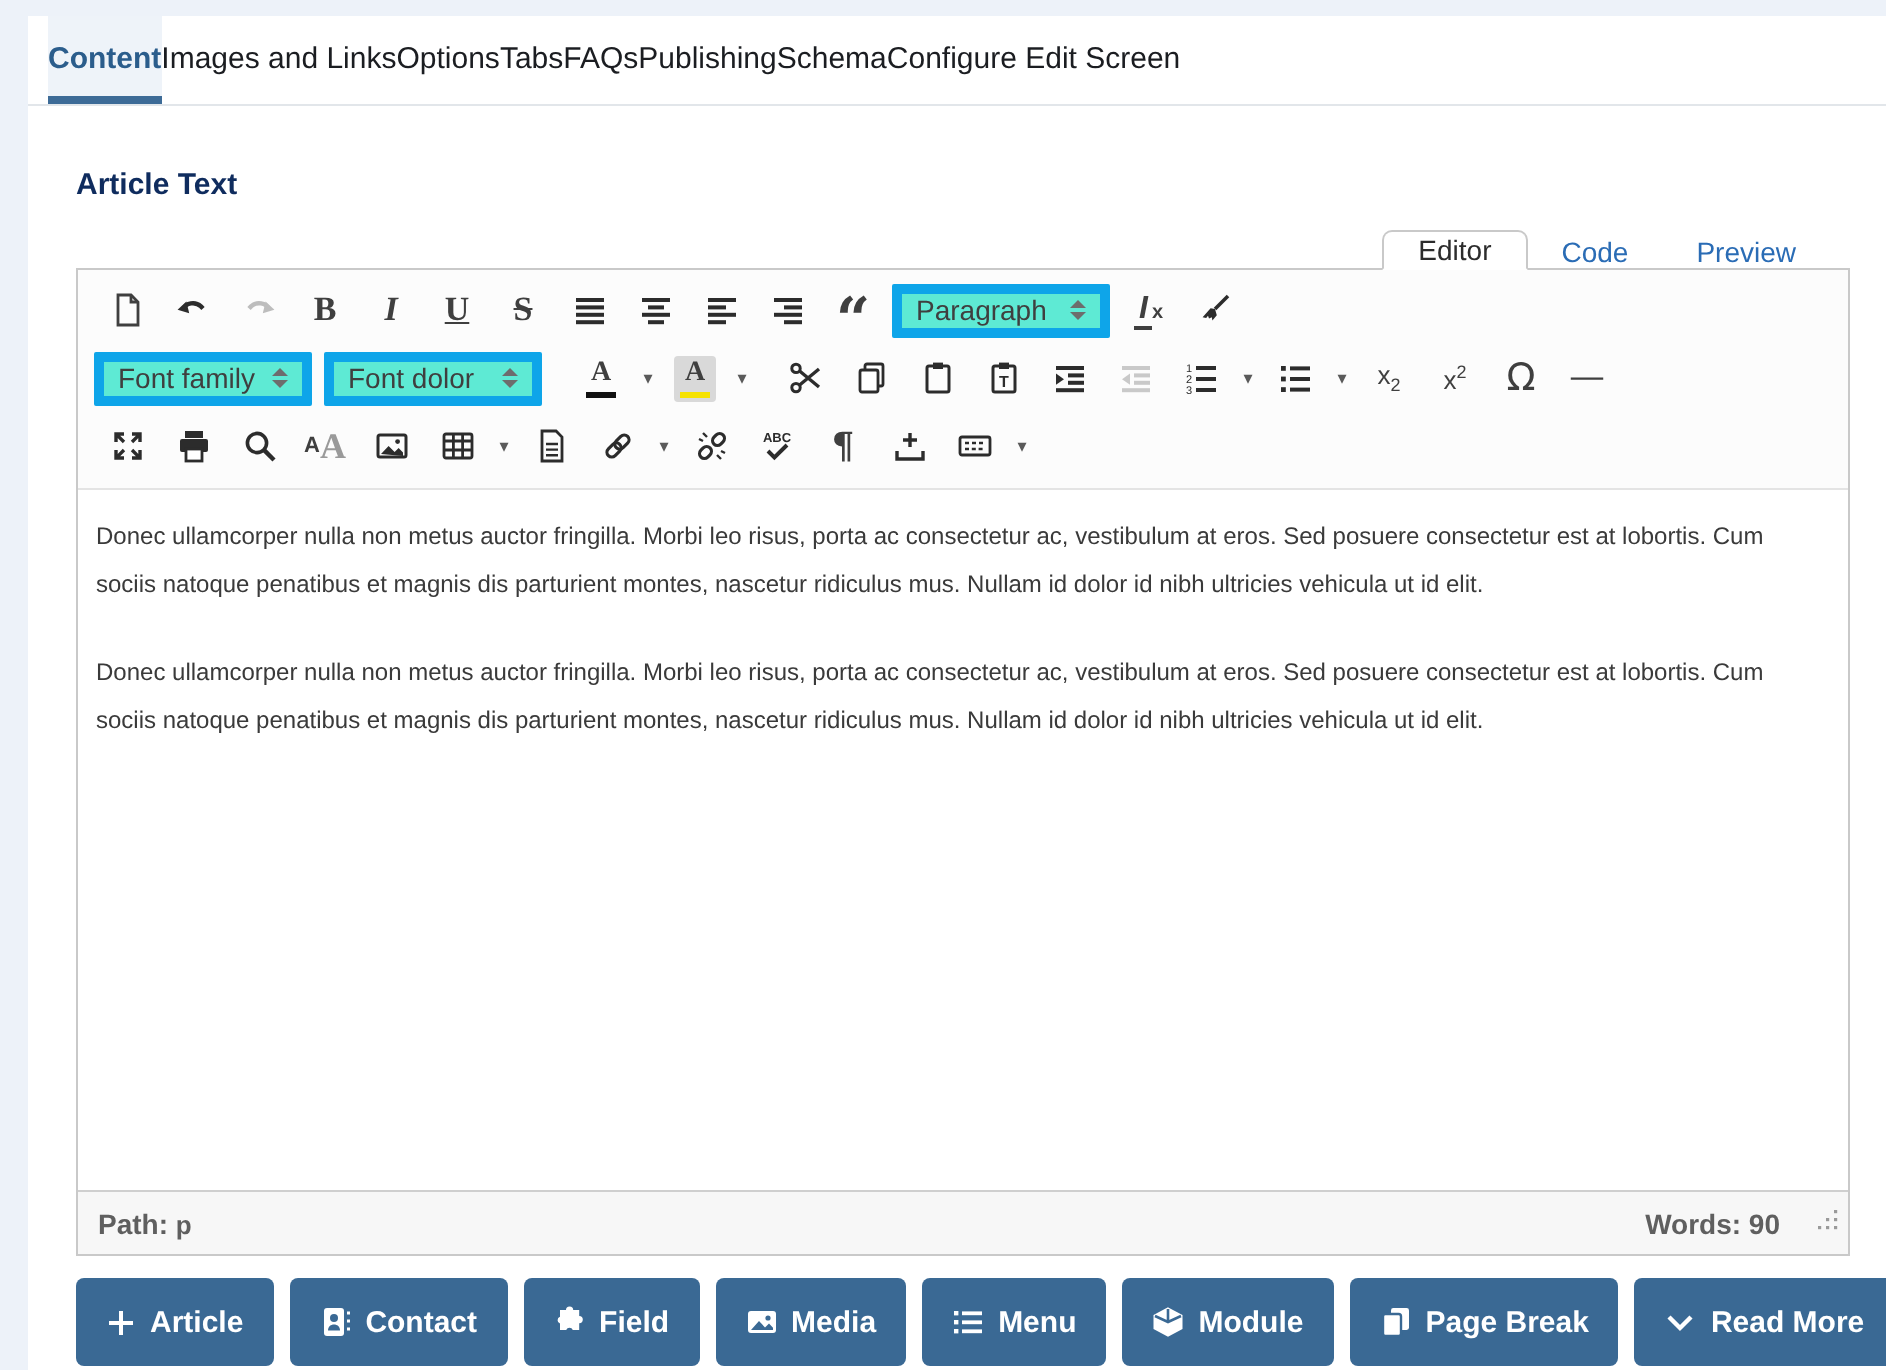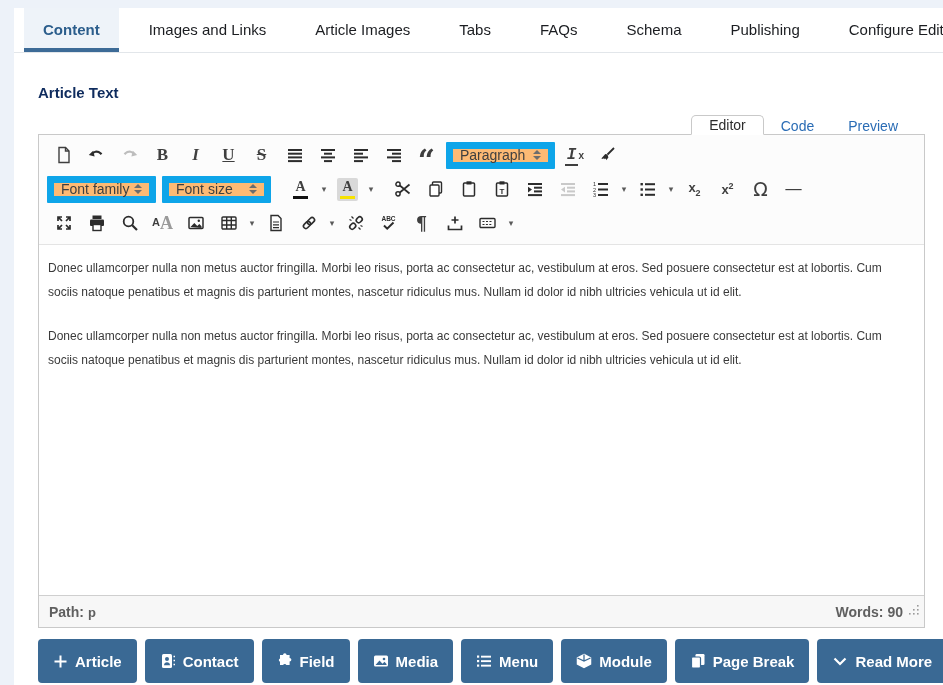--- a/index.html
+++ b/index.html
@@ -4,21 +4,21 @@
 <style>
   * { margin:0; padding:0; box-sizing:border-box; }
   html,body { width:943px; height:685px; overflow:hidden; }
   body { background:#edf2f9; font-family:"Liberation Sans",sans-serif; color:#1b1d21; }
 
   .card { position:absolute; left:14px; top:8px; width:929px; height:690px; background:#fff; }
 
   
   .main-tabs { list-style:none; display:flex; align-items:stretch; height:45px;
                border-bottom:1px solid #e2e6ea; padding-left:10px; }
-  .mtab { font-size:15px; padding:13px 19px 10px; margin-right:11px; cursor:pointer;
+  .mtab { font-size:15px; padding:13px 0 10px; cursor:pointer;
           border-bottom:4px solid transparent; white-space:nowrap; color:#1b1d21; }
   .mtab.active { background:#eef3f9; color:#2b5d8c; font-weight:bold; border-bottom-color:#3d6b97; }
 
   .card-body { padding:0 18px 0 24px; }
 
   .field-label { margin-top:31px; font-size:15px; font-weight:bold; color:#0f2c5e; }
 
   
   .editor-tabs { display:flex; justify-content:flex-end; align-items:flex-end;
                  margin-top:14px; padding-right:10px; }
@@ -33,77 +33,77 @@
   .tbtn { min-width:33px; height:28px; display:flex; align-items:center; justify-content:center;
           cursor:pointer; color:#3f3f3f; position:relative; }
   .tbtn.disabled { color:#bdbdbd; }
   .tbtn svg { display:block; }
   .caret { font-size:9px; color:#5a5a5a; width:14px; text-align:center; cursor:pointer; }
   .gi { font-size:17px; color:#3f3f3f; font-family:"Liberation Serif",serif; font-weight:bold; }
   .gi.it { font-style:italic; font-weight:bold; }
   .gi.ul { text-decoration:underline; }
   .gi.st { text-decoration:line-through; }
   .quote { font-family:"DejaVu Serif",serif; font-size:30px; line-height:6px; padding-top:12px; }
-  .subsup { font-size:13px; font-weight:bold; }
+  .subsup { font-size:13px; font-weight:normal; }
   .subsup .sm { font-size:9px; }
   .omega { font-size:19px; font-weight:normal; font-family:"DejaVu Sans",sans-serif; }
   .hrg { font-weight:bold; font-size:16px; }
   .pil { font-size:18px; font-weight:bold; font-family:"DejaVu Serif",serif; }
 
-  .tsel { width:109px; height:27px; border:7px solid #0ea5e9; background:#fdba74; margin:0 3px;
+  .tsel { width:109px; height:27px; border:5px solid #0ea5e9; background:#5eead4; margin:0 3px;
           display:flex; align-items:center; justify-content:space-between; padding:0 7px;
           font-size:14px; color:#3f3f3f; cursor:pointer; border-radius:1px; }
   .updown { display:flex; flex-direction:column; gap:2px; }
   .updown i { width:0; height:0; border-left:4px solid transparent; border-right:4px solid transparent; }
   .updown i.u { border-bottom:4px solid #6d6d6d; }
   .updown i.d { border-top:4px solid #6d6d6d; }
 
   .colorbtn { display:flex; flex-direction:column; align-items:center; line-height:1; padding:2px 3px; }
   .colorbtn .A { font-size:14px; font-weight:bold; font-family:"Liberation Serif",serif; }
   .colorbtn .bar { width:15px; height:3px; margin-top:2px; }
   .colorbtn.back { background:#d9d9d9; border-radius:2px; }
 
   .casebtn .sm { font-size:11px; font-weight:bold; position:relative; top:-3px; }
   .casebtn .lg { font-size:18px; font-family:"Liberation Serif",serif; color:#9a9a9a; font-weight:bold; }
 
-  .clearfmt { font-family:Liberation Mono, monospace; font-style:italic; font-weight:bold; font-size:16px; }
+  .clearfmt { font-family:Liberation Sans, sans-serif; font-style:italic; font-weight:bold; font-size:16px; }
   .clearfmt .base { border-bottom:2px solid #3f3f3f; padding:0 2px; }
   .clearfmt .x { font-size:10px; font-style:normal; }
 
   
   .canvas { flex:1; background:#fff; padding:11px 9px; overflow:hidden; cursor:text; }
   .canvas p { font-size:12px; line-height:24px; color:#3a3a3a; margin-bottom:20px; max-width:880px; }
 
   
   .statusbar { height:32px; background:#f7f7f7; border-top:1px solid #cfcfcf; display:flex;
                align-items:center; justify-content:space-between; padding:0 4px 0 10px;
                font-size:14px; color:#5f5f5f;font-weight:bold; }
-  .statusbar .right { display:flex; align-items:flex-start; gap:5px; }
+  .statusbar .right { display:flex; align-items:flex-start; gap:18px; }
   .pathval { font-size:13px; }
 
   
   .xtd { display:flex; gap:8px; margin-top:11px; }
   .xbtn { background:#3a6994; color:#fff; border:none; border-radius:4px; height:44px;
           padding:0 15px; font-size:15px; font-weight:bold; font-family:"Liberation Sans",sans-serif;
           display:flex; align-items:center; gap:7px; cursor:pointer; white-space:nowrap; }
   .xbtn svg { display:block; }
 </style>
 </head>
 <body>
 
 <div class="card">
 
   <ul class="main-tabs">
     <li class="mtab active">Content</li>
     <li class="mtab">Images and Links</li>
-    <li class="mtab">Article Images</li>
+    <li class="mtab">Options</li>
     <li class="mtab">Tabs</li>
     <li class="mtab">FAQs</li>
+    <li class="mtab">Publishing</li>
     <li class="mtab">Schema</li>
-    <li class="mtab">Publishing</li>
     <li class="mtab">Configure Edit Screen</li>
   </ul>
 
   <div class="card-body">
     <div class="field-label">Article Text</div>
 
     <div class="editor-tabs">
       <div class="etab active">Editor</div>
       <div class="etab">Code</div>
       <div class="etab">Preview</div>
@@ -200,21 +200,21 @@
 
         <div class="trow">
           <span class="tsel" style="margin-left:0">
             <span>Font family</span>
             <span class="updown">
                 <i class="u"></i>
                 <i class="d"></i>
               </span>
           </span>
           <span class="tsel">
-            <span>Font size</span>
+            <span>Font dolor</span>
             <span class="updown">
                 <i class="u"></i>
                 <i class="d"></i>
               </span>
           </span>
 
           <span class="tbtn" style="margin-left:10px">
             <span class="colorbtn">
                 <span class="A">A</span>
                 <span class="bar" style="background:#111"></span>

